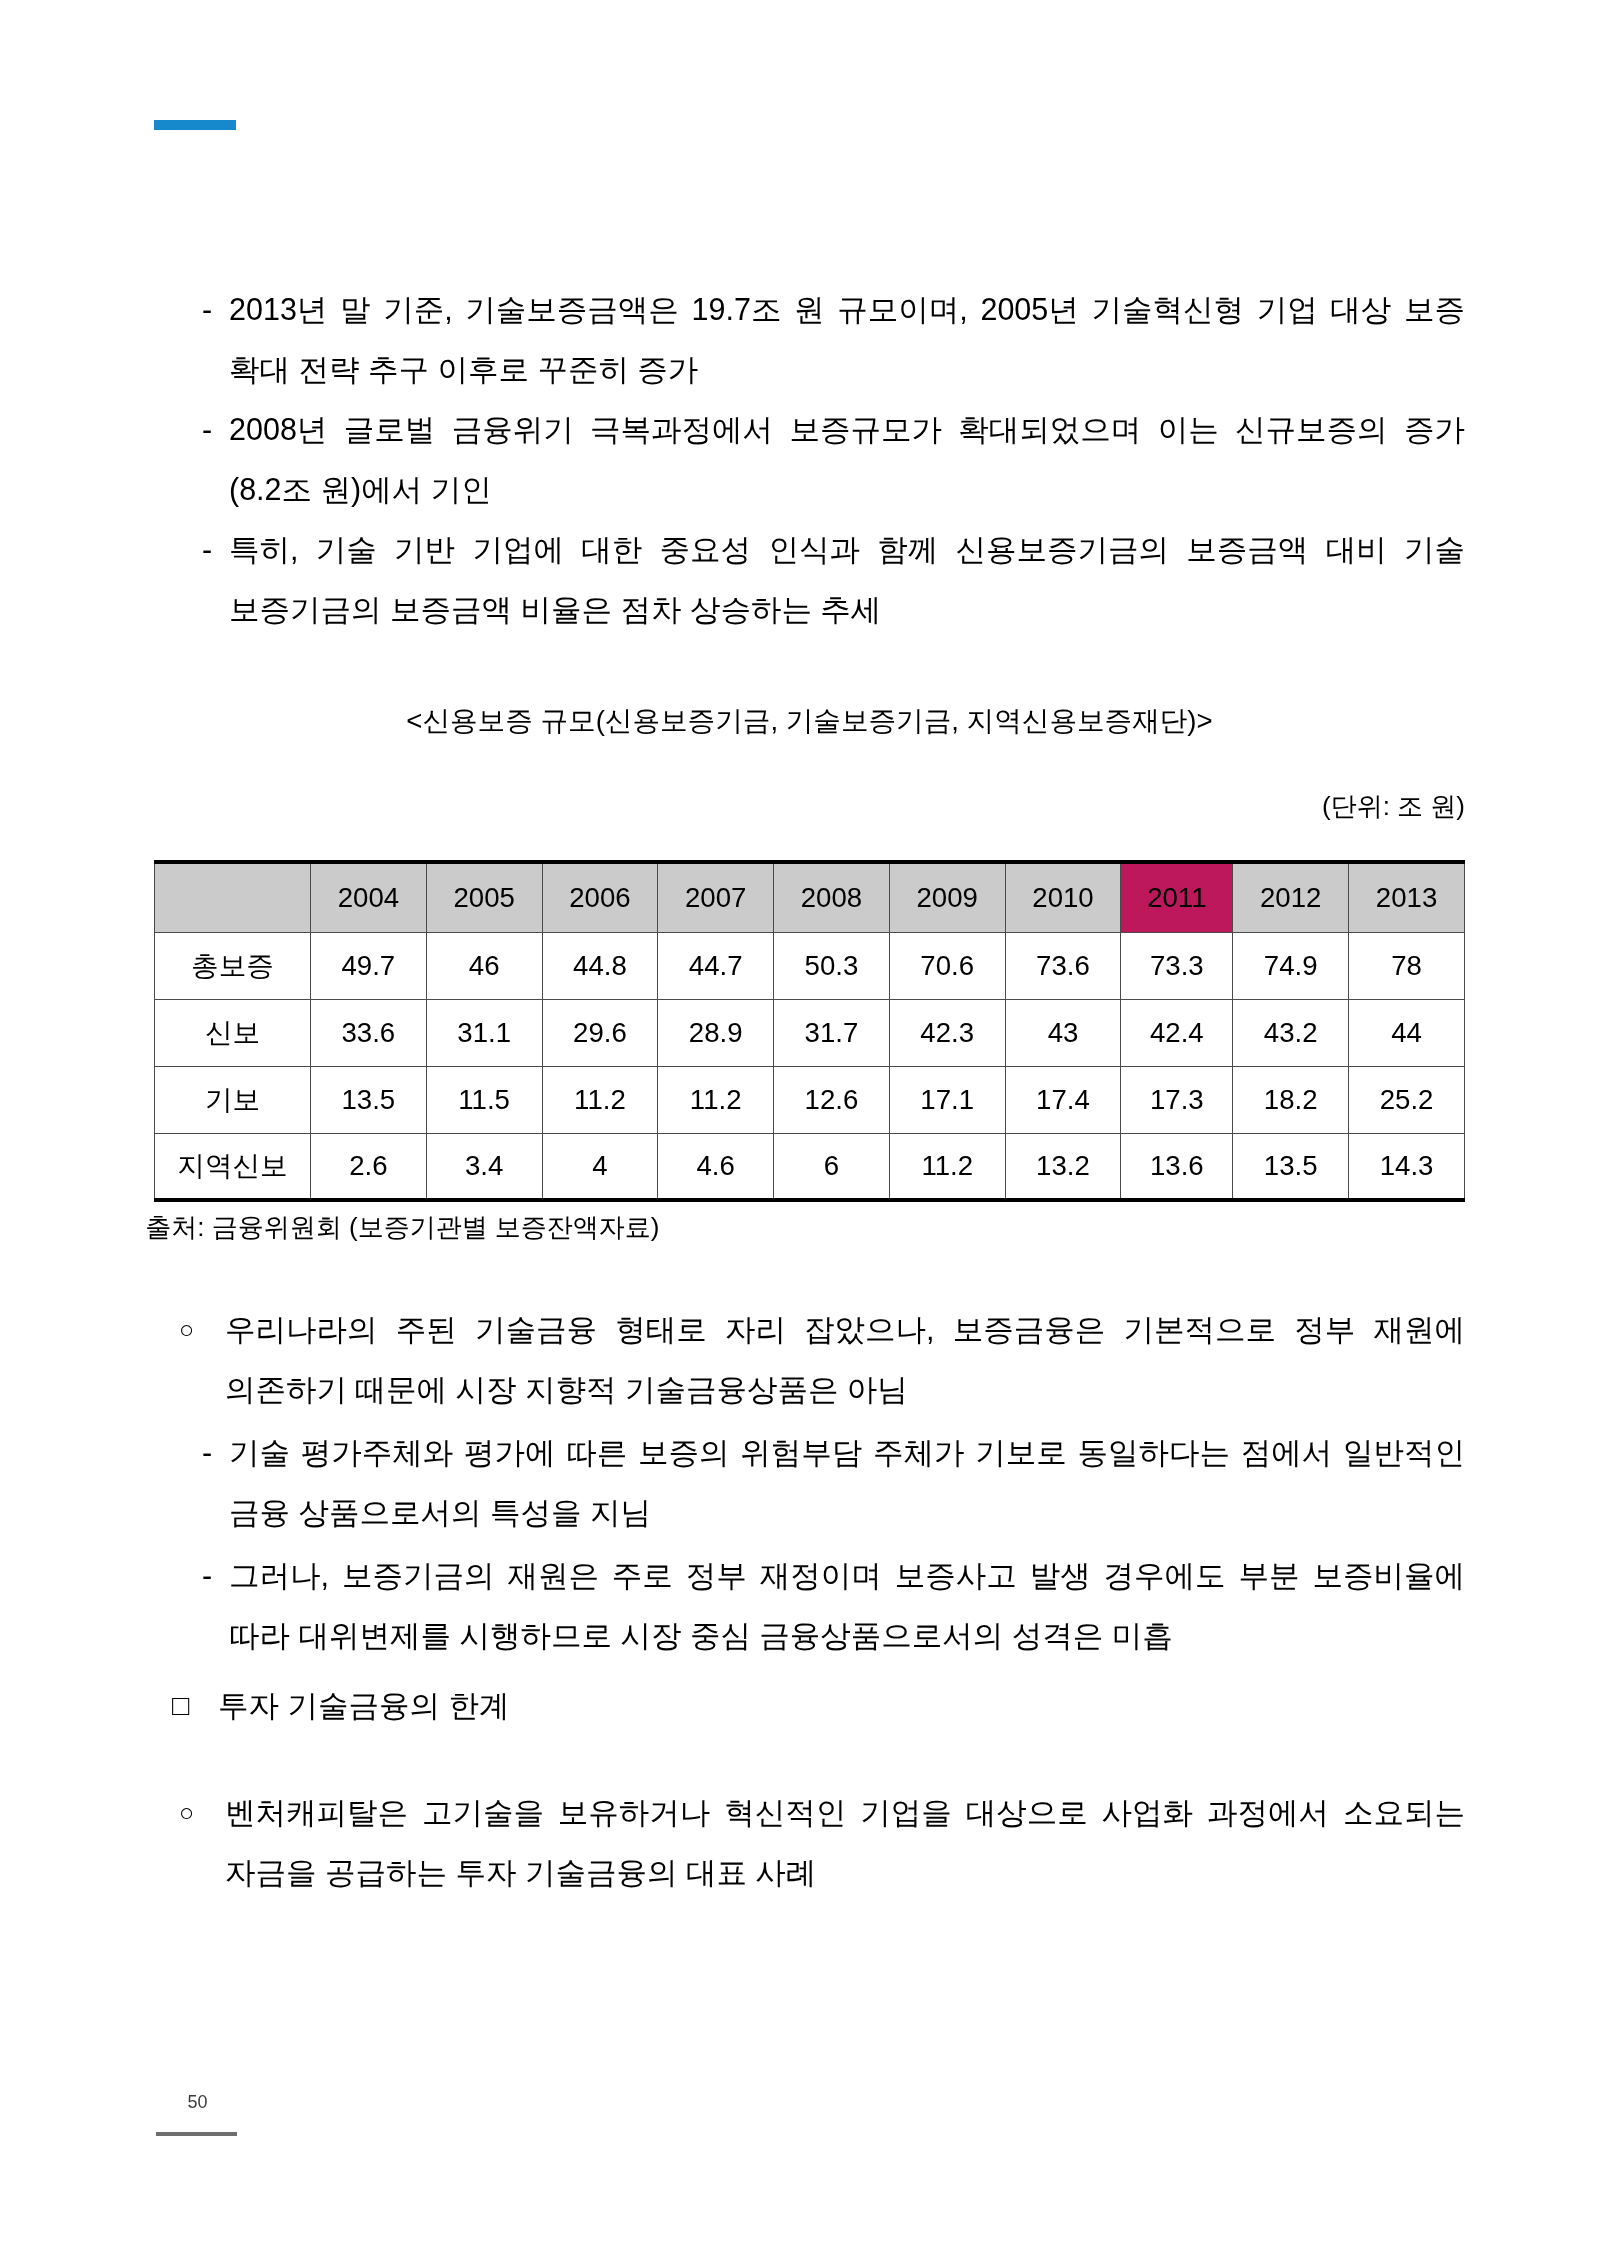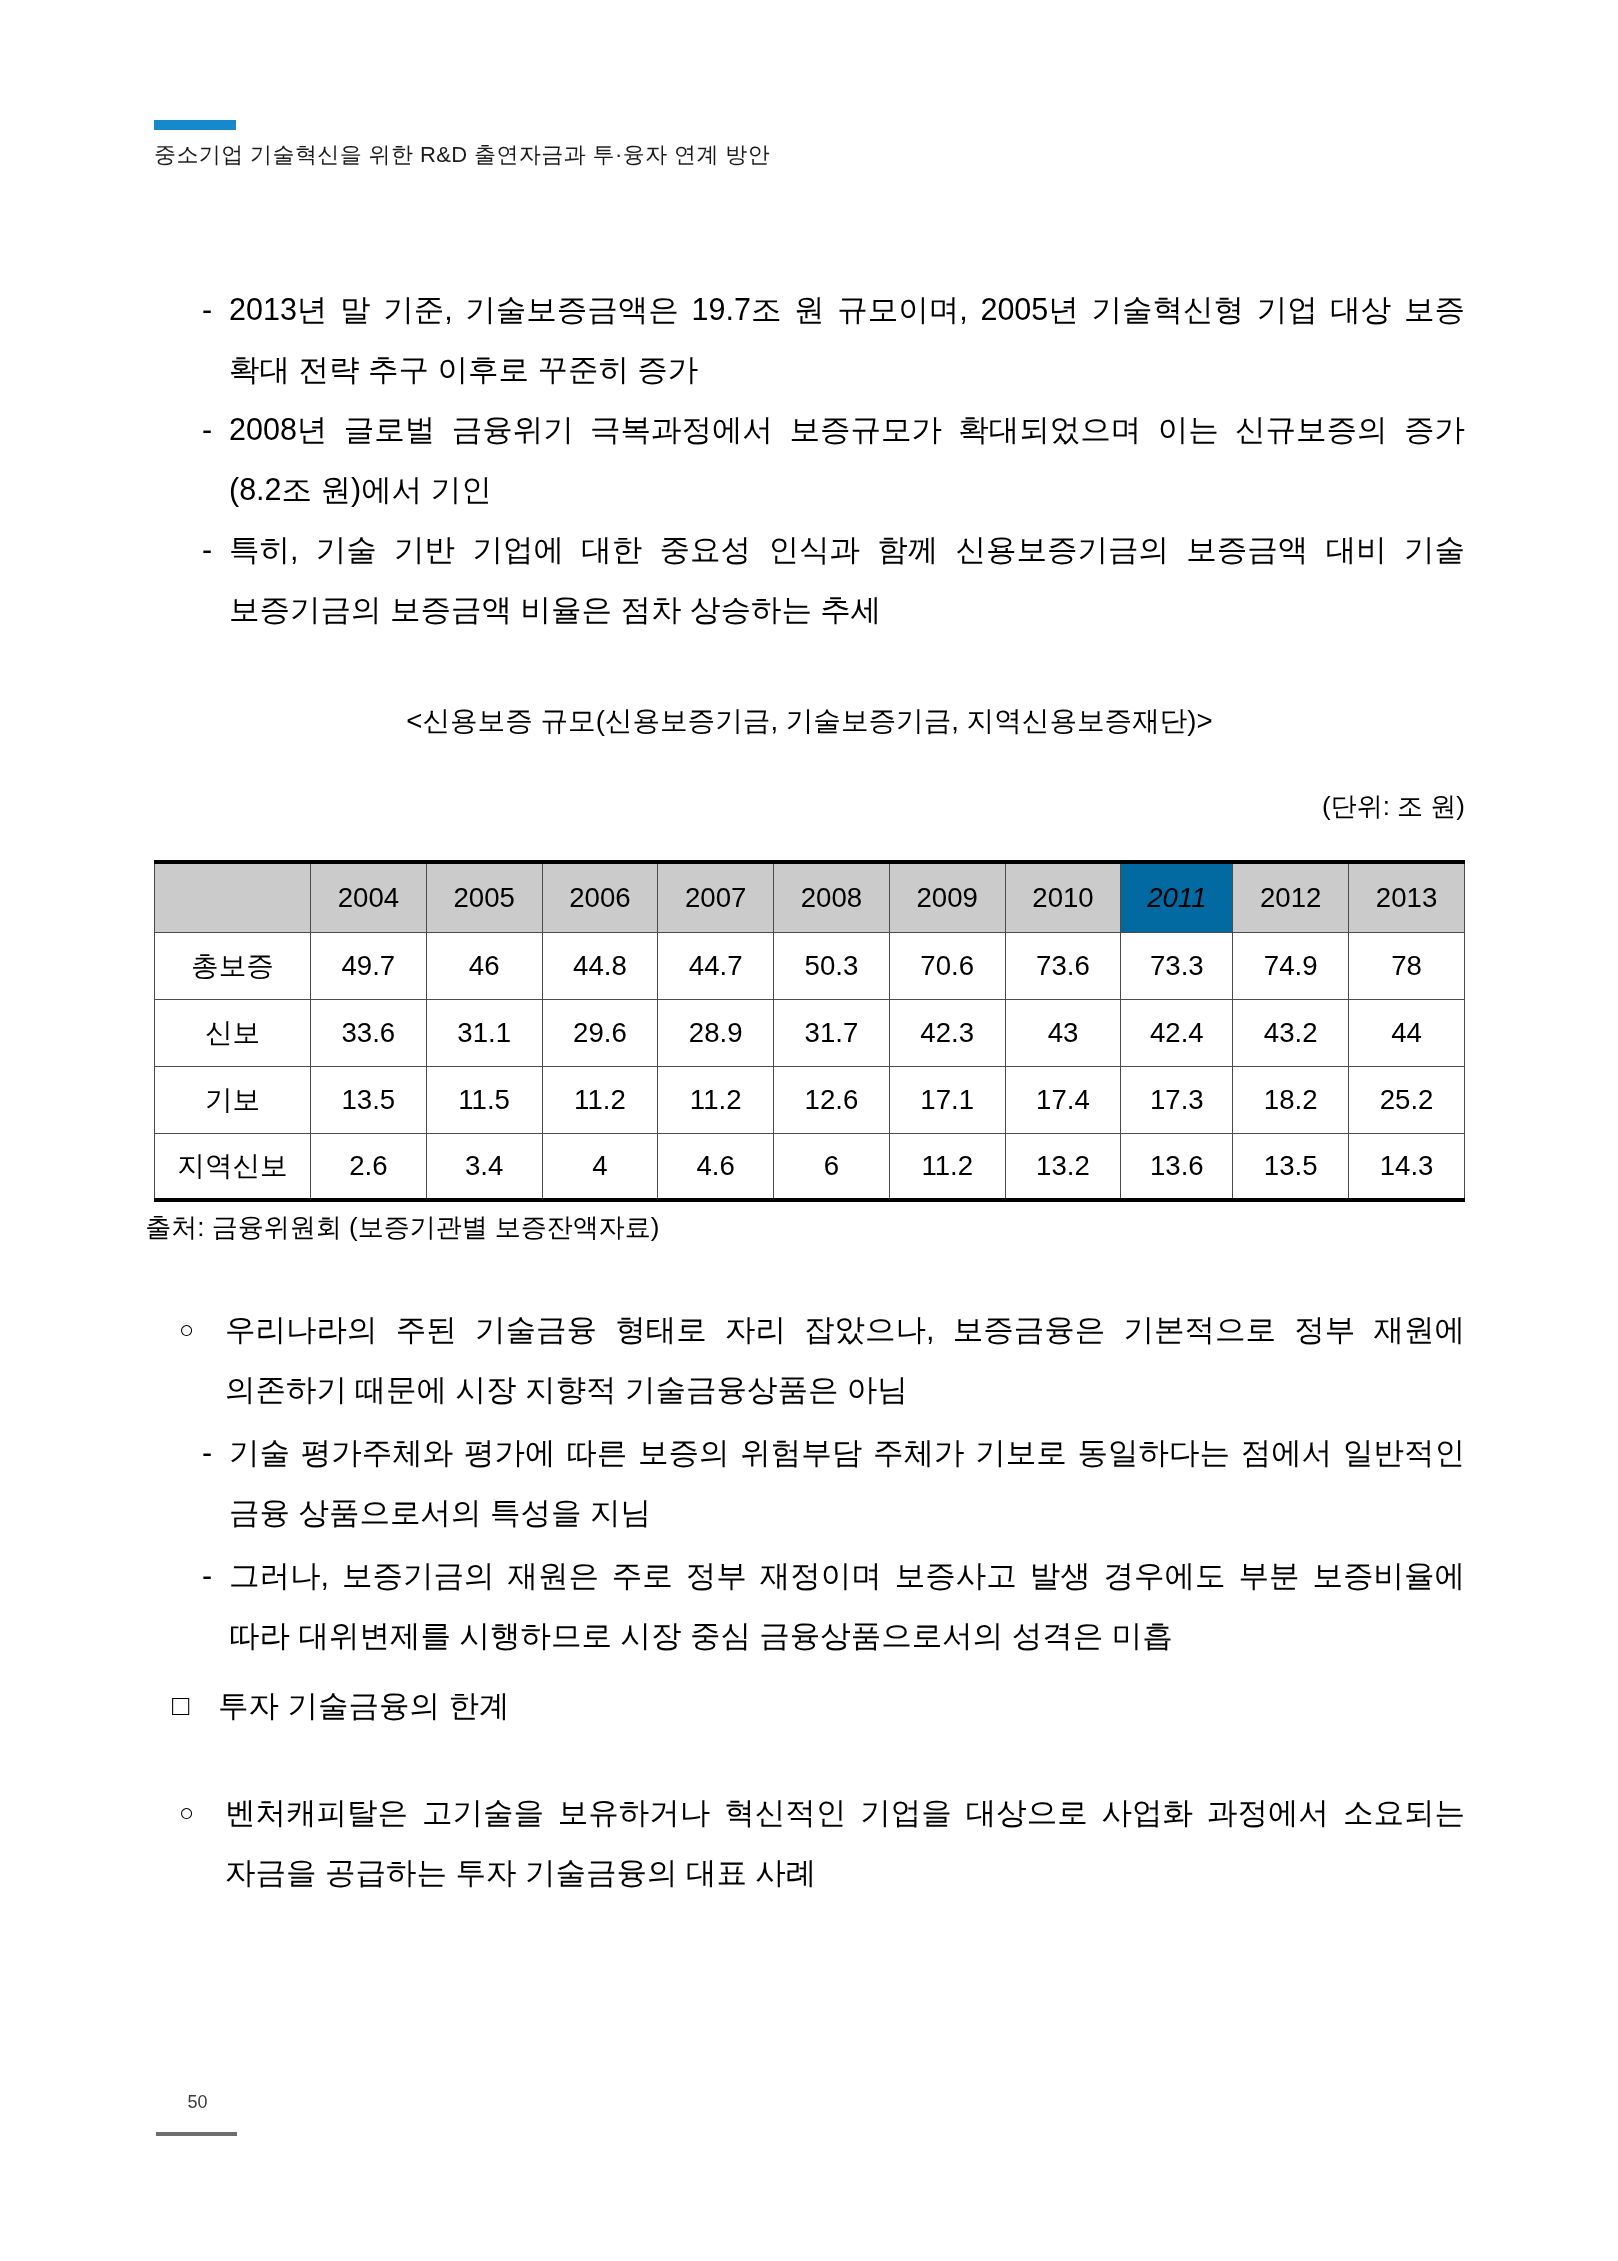--- a/index.html
+++ b/index.html
@@ -92,21 +92,20 @@
     position:absolute; left:156px; top:2132px;
     width:81px; height:3.6px; background:#6e6e6e;
   }
 </style>
 </head>
 <body>
 
 <div class="page">
 
   <div class="accent-bar" style="background: rgb(21, 137, 204);"></div>
-  <div class="header-title">중소기업 기술혁신을 위한 R&amp;D 출연자금과 투·융자 연계 방안</div>
 
   <div class="content">
 
     <div class="top-bullets">
       <div class="para dash">
         <span class="marker">-</span>
         <div class="para-text">2013년 말 기준, 기술보증금액은 19.7조 원 규모이며, 2005년 기술혁신형 기업 대상 보증 확대 전략 추구 이후로 꾸준히 증가</div>
       </div>
       <div class="para dash">
         <span class="marker">-</span>
@@ -126,21 +125,21 @@
       <thead>
         <tr>
             <th class="label-col" style="background: rgb(203, 203, 203);"></th>
             <th style="background: rgb(203, 203, 203);">2004</th>
             <th style="background: rgb(203, 203, 203);">2005</th>
             <th style="background: rgb(203, 203, 203);">2006</th>
             <th style="background: rgb(203, 203, 203);">2007</th>
             <th style="background: rgb(203, 203, 203);">2008</th>
             <th style="background: rgb(203, 203, 203);">2009</th>
             <th style="background: rgb(203, 203, 203);">2010</th>
-            <th style="background: #0369a1; font-style: italic;">2011</th>
+            <th style="background: #be185d;">2011</th>
             <th style="background: rgb(203, 203, 203);">2012</th>
             <th style="background: rgb(203, 203, 203);">2013</th>
           </tr>
       </thead>
       <tbody>
           <tr>
             <td class="label-col">총보증</td>
             <td>49.7</td>
             <td>46</td>
             <td>44.8</td>

